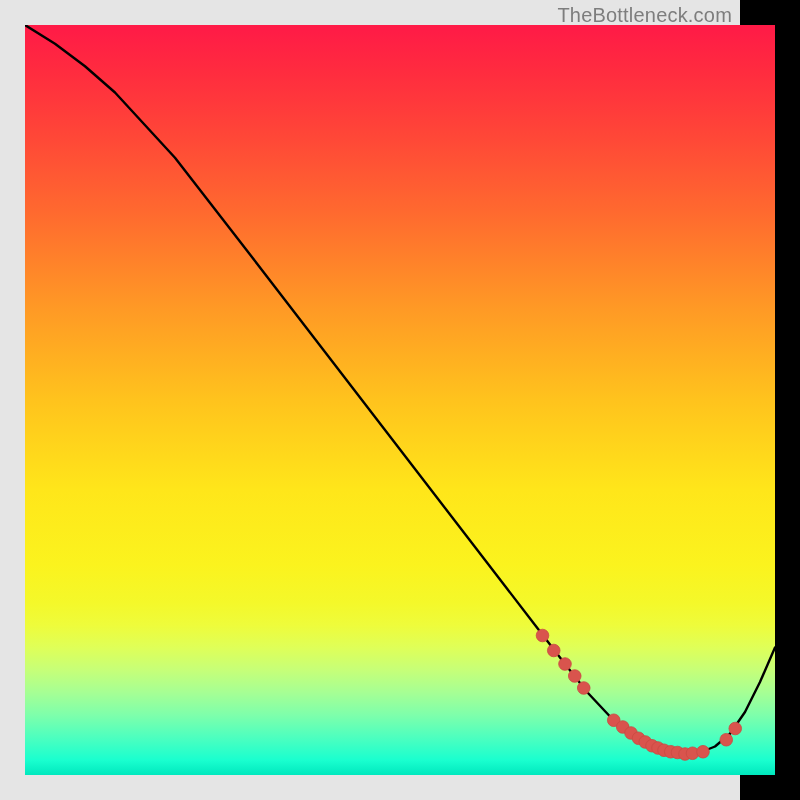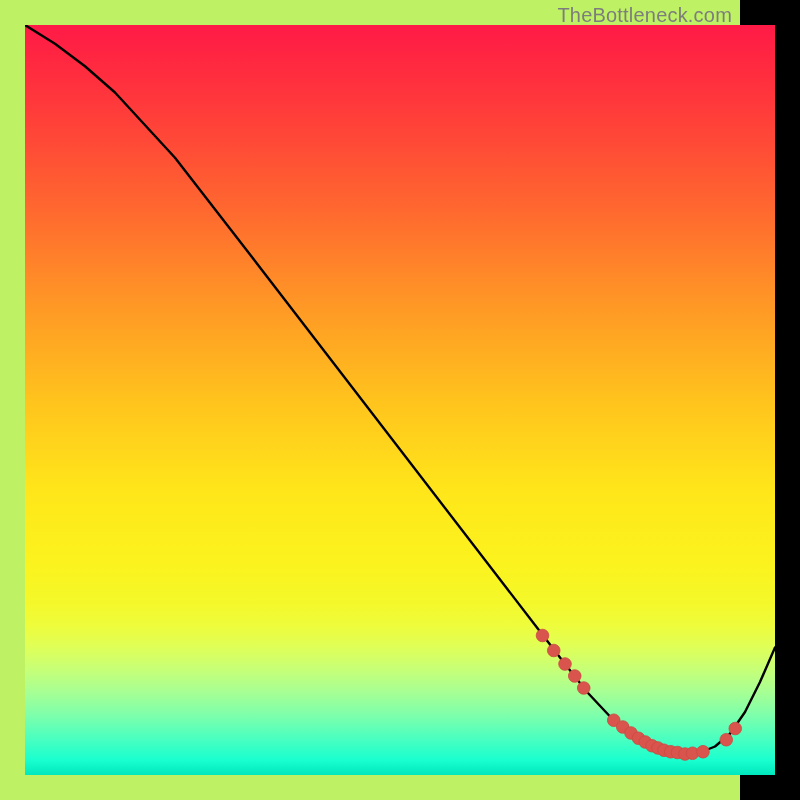--- a/index.html
+++ b/index.html
@@ -8,21 +8,21 @@
     width: 800px;
     height: 800px;
     background: #000;
     overflow: hidden;
     font-family: Arial, Helvetica, sans-serif;
   }
   .stage {
     position: relative;
     width: 740px;
     height: 800px;
-    background: #bef264;
+    background: #e5e5e5;
   }
   .plot {
     position: absolute;
     left: 25px;
     top: 25px;
     width: 750px;
     height: 750px;
     overflow: hidden;
   }
   .gradient {

